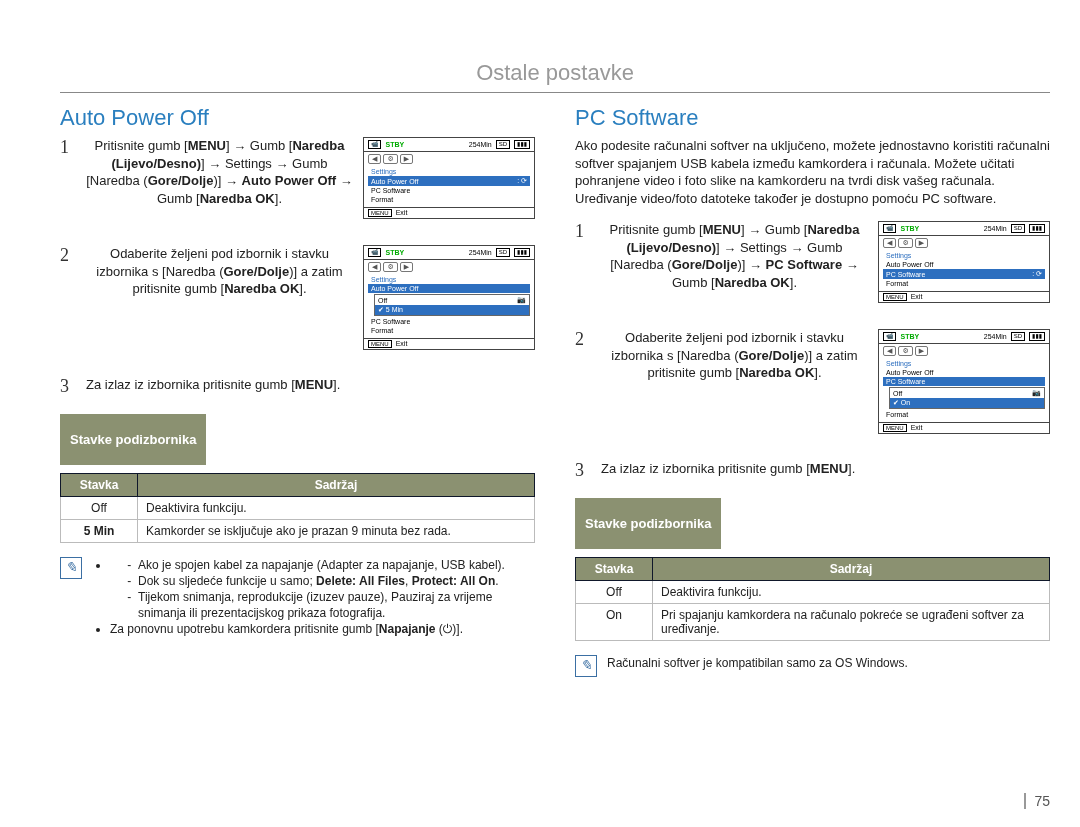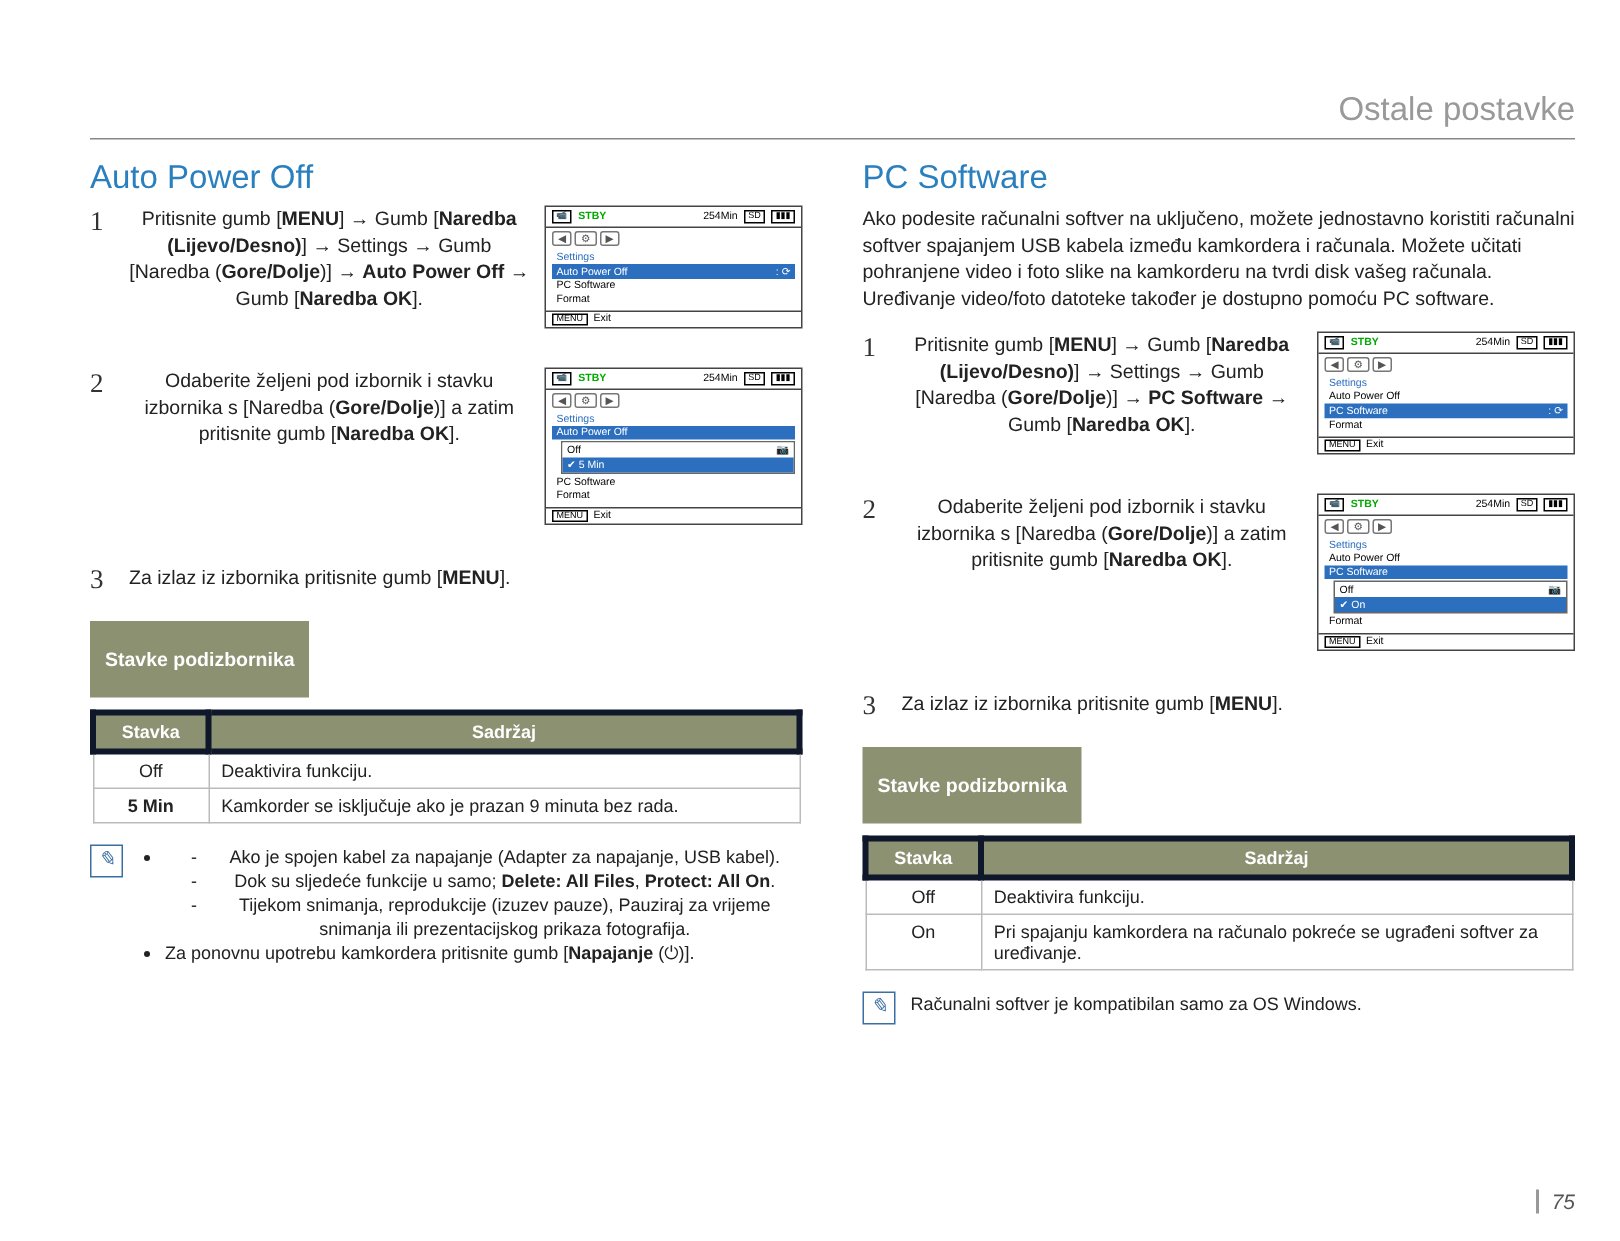--- a/index.html
+++ b/index.html
@@ -13,21 +13,21 @@
     height: 827px;
     box-sizing: border-box;
   }
   .page {
     padding: 60px 30px 10px 60px;
     position: relative;
     height: 100%;
     box-sizing: border-box;
   }
   .page-header {
-    text-align: right;
+    text-align: center;
     font-size: 22px;
     color: #999;
     border-bottom: 1px solid #888;
     padding-bottom: 6px;
     margin-bottom: 12px;
   }
   .columns {
     display: flex;
     gap: 40px;
   }
@@ -78,21 +78,21 @@
     border-collapse: collapse;
     width: 100%;
     font-size: 12px;
   }
   table.items th {
     background: #8b9171;
     color: #fff;
     font-weight: bold;
     padding: 4px 6px;
     text-align: center;
-    border: 4px solid #0f172a;
+    border: 1px solid #0f172a;
   }
   table.items td {
     border: 1px solid #bbb;
     padding: 4px 8px;
     vertical-align: top;
   }
   table.items td:first-child {
     text-align: center;
     width: 60px;
   }
@@ -112,21 +112,21 @@
     line-height: 20px;
     font-style: italic;
     font-family: serif;
     font-size: 14px;
   }
   .note-body {
     flex: 1;
     line-height: 1.35;
   }
   .note-body ul { padding-left: 18px; margin: 0; }
-  .note-body ul ul { list-style: "-  "; padding-left: 28px; text-align: center; }
+  .note-body ul ul { list-style: "-  "; padding-left: 28px; }
 
   
   .mini {
     width: 170px;
     border: 1px solid #444;
     background: #fff;
     font-size: 8px;
     font-family: Arial, sans-serif;
     color: #000;
     margin-bottom: 16px;
@@ -197,21 +197,20 @@
   .mini .check::before { content:"✔ "; }
 
   .pagenum {
     position: absolute;
     right: 30px;
     bottom: 18px;
     border-left: 2px solid #999;
     padding-left: 8px;
     font-size: 14px;
     color: #555;
-    font-style: italic;
   }
 
   .step-flex {
     display:flex;
     gap:10px;
     margin-bottom:10px;
   }
   .step-flex .text { flex:1;text-align:center; }
 </style>
 </head>

